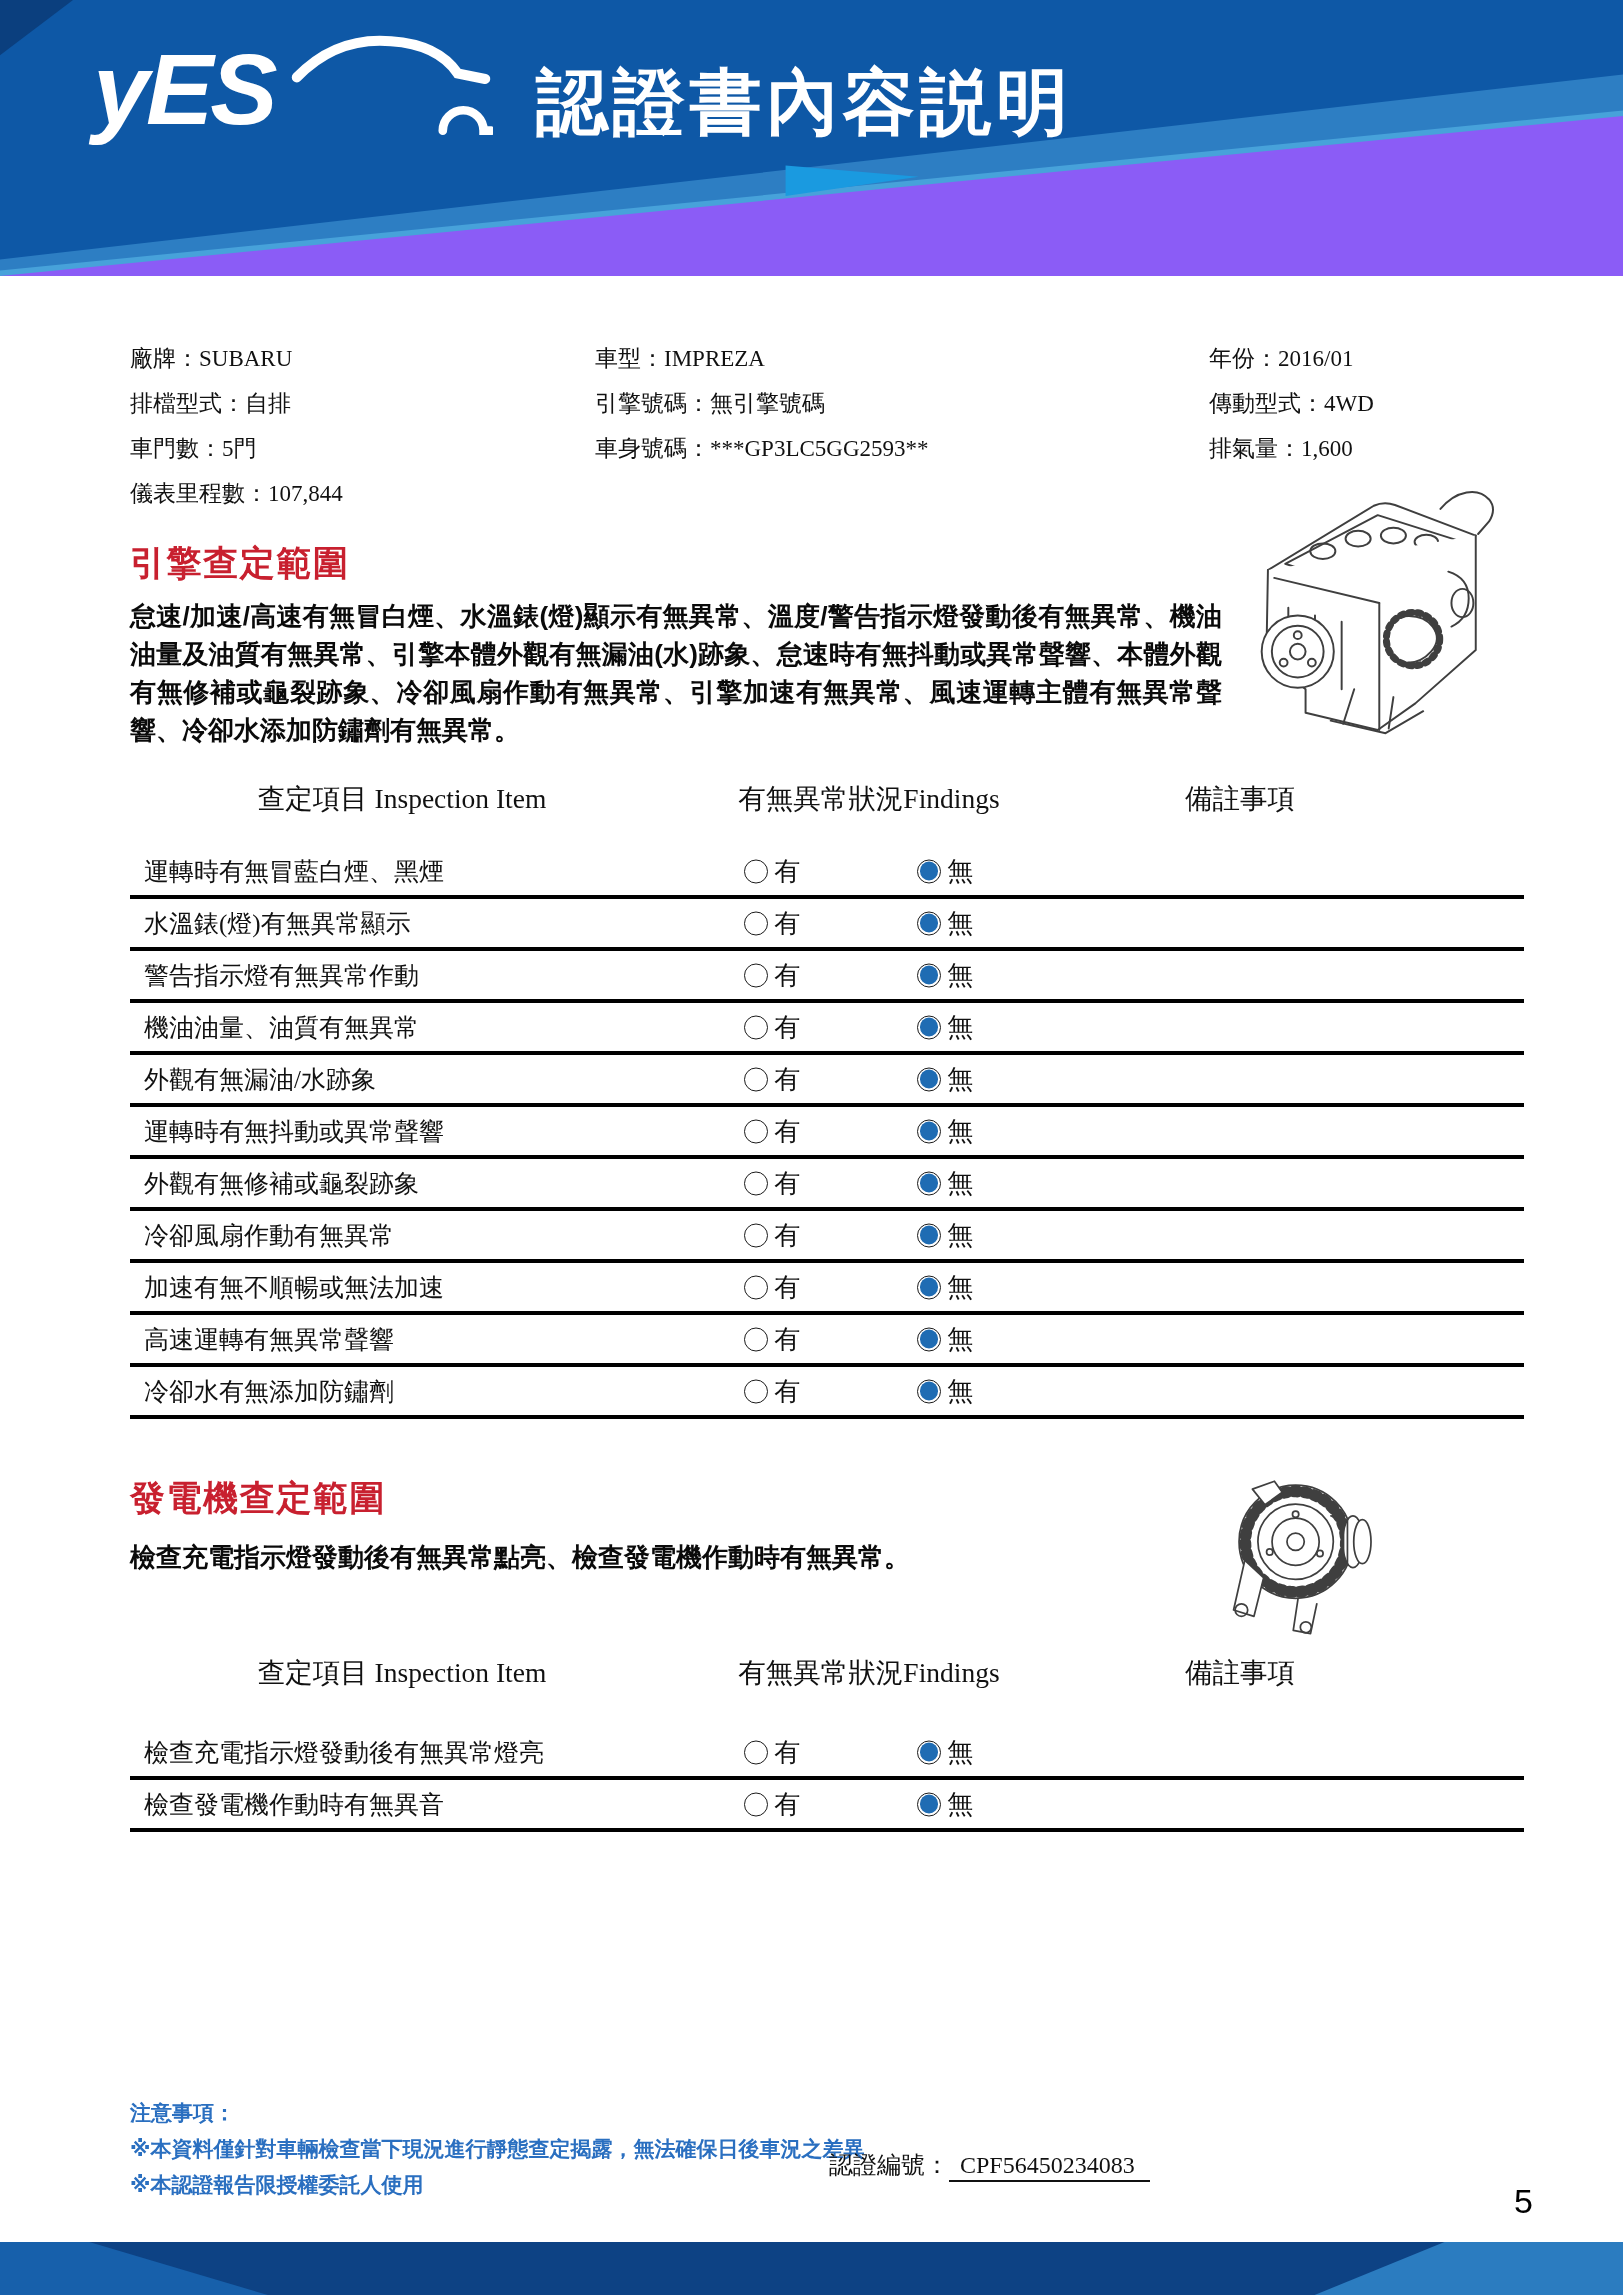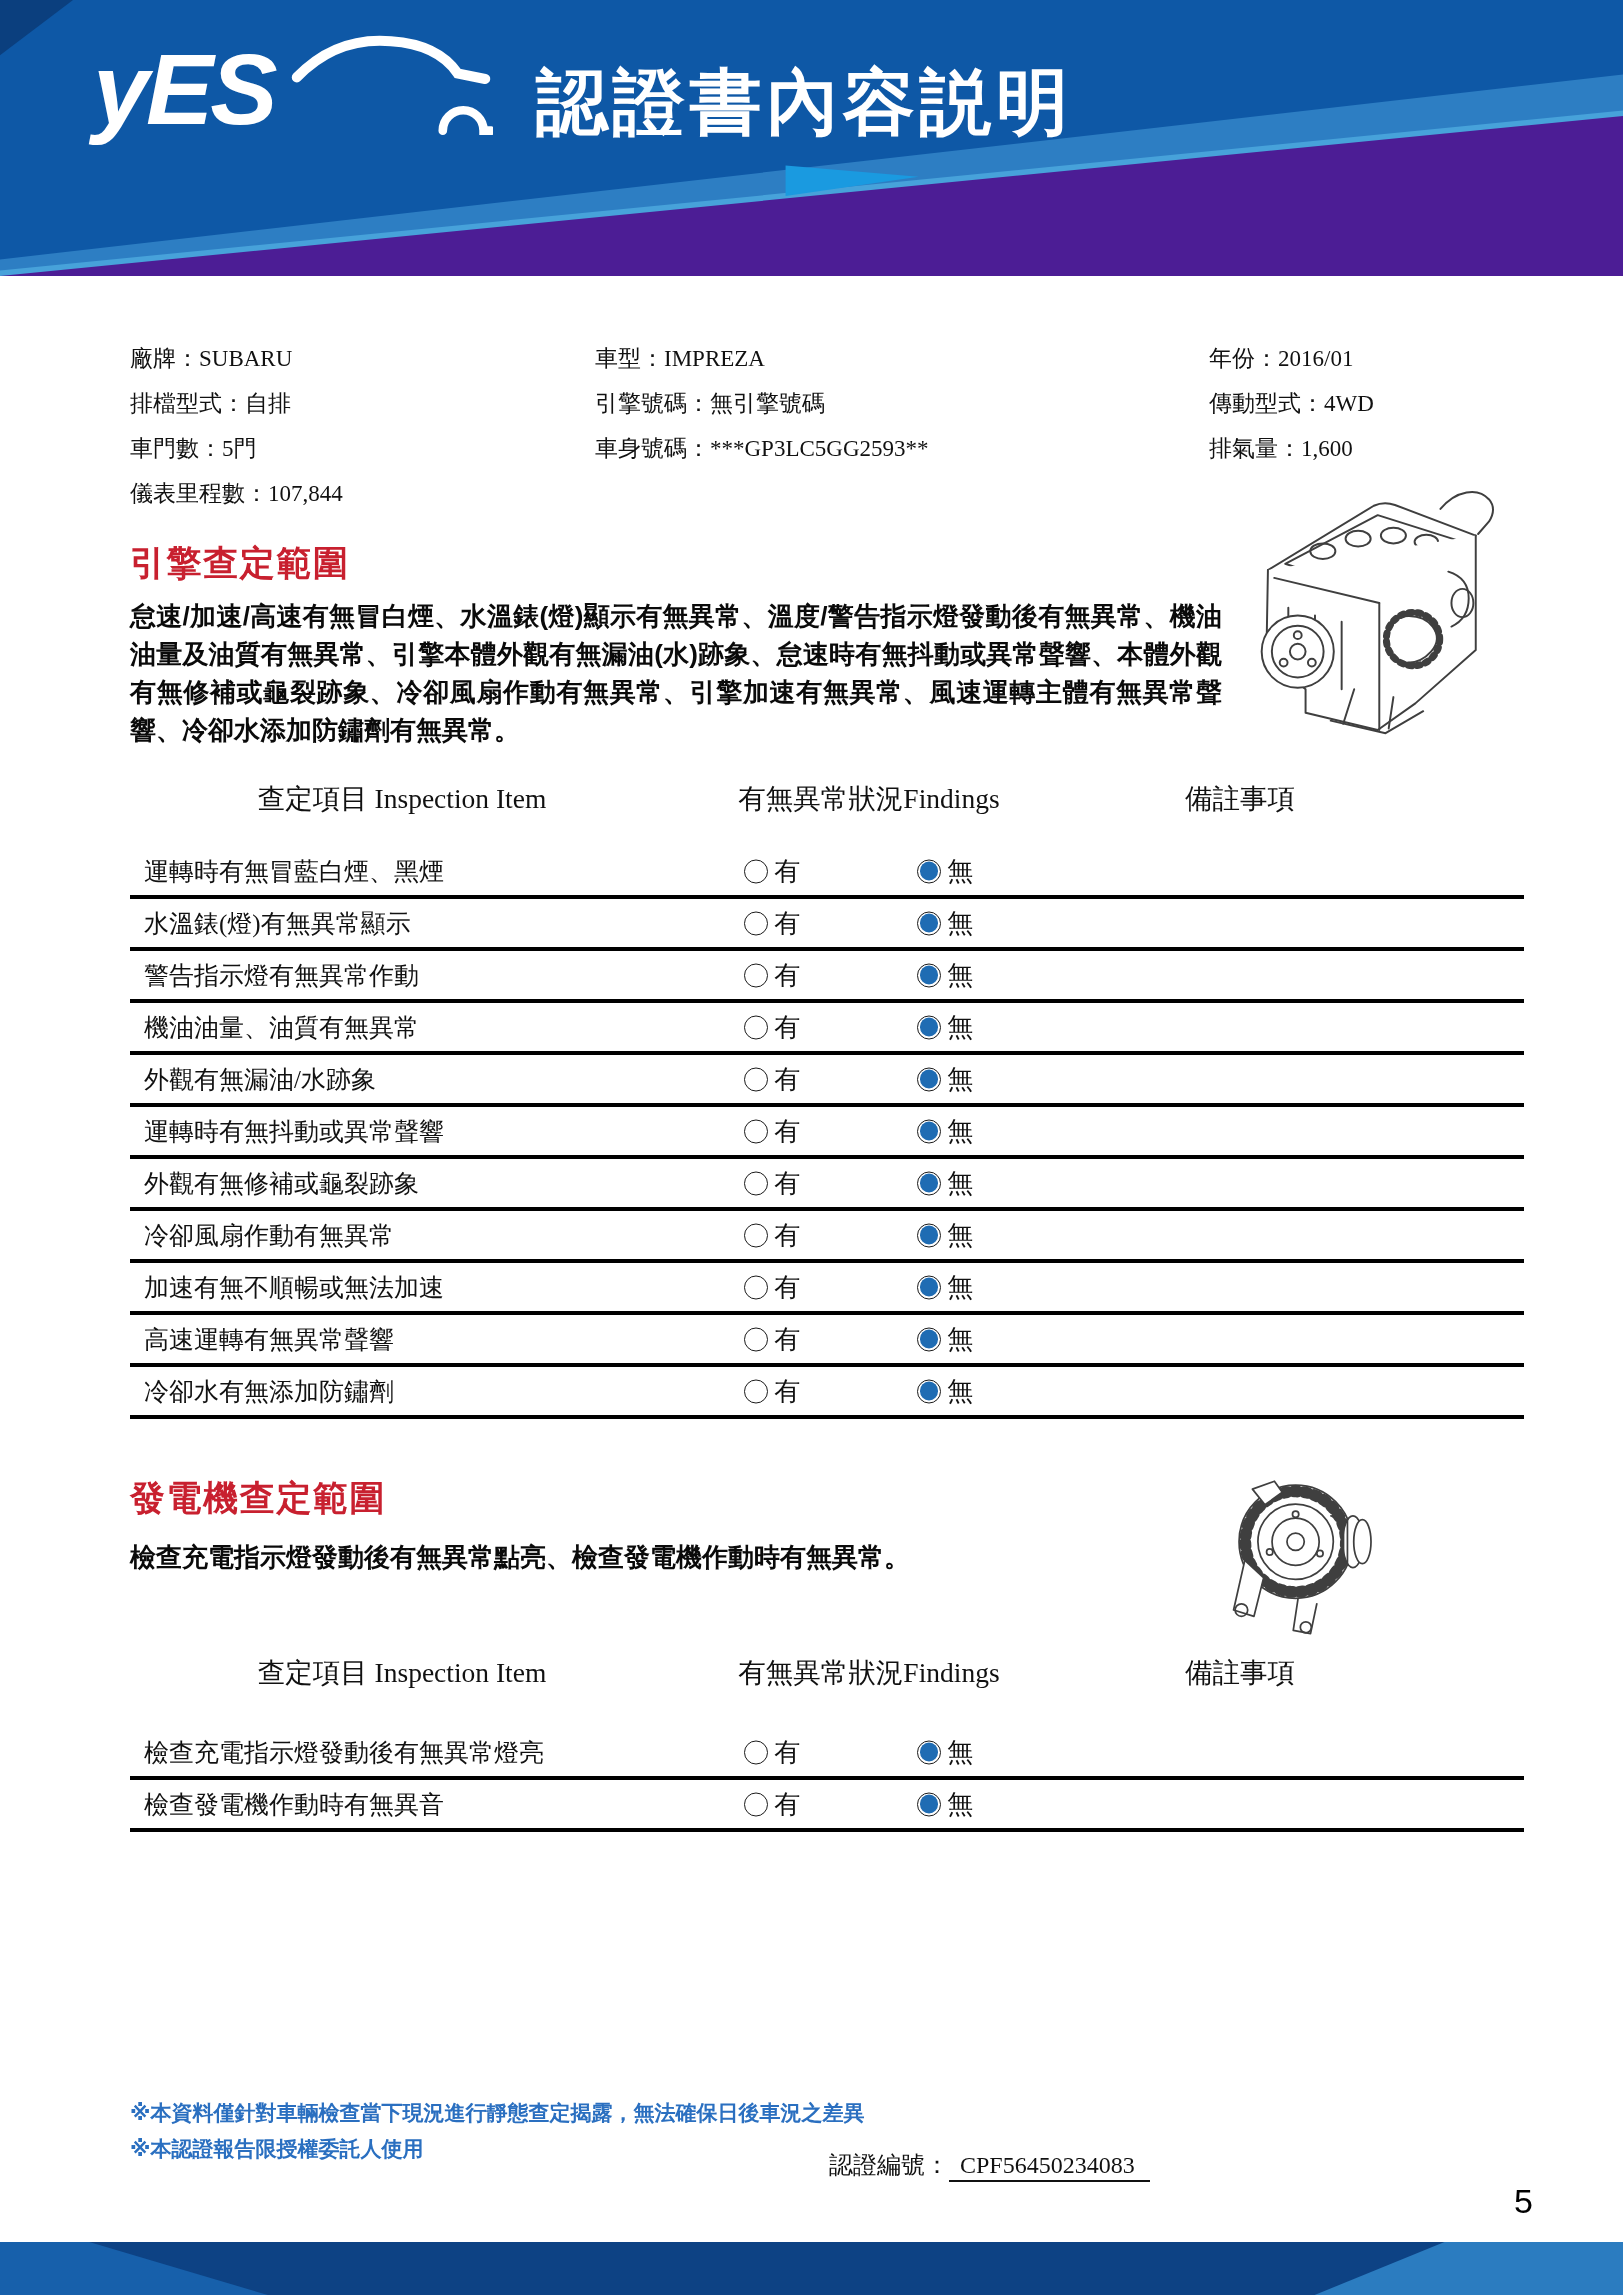--- a/index.html
+++ b/index.html
@@ -1,20 +1,20 @@
 <!DOCTYPE html>
 <html style="font-size:12.6px"><head>
 <meta charset="utf-8">
 <style>
   html,body{margin:0;padding:0;background:#888;}
   .page{position:relative;width:1623px;height:2295px;background:#fff;overflow:hidden;
         font-family:"Liberation Serif","DejaVu Serif",serif;color:#111;}
 
   
-  .banner{position:absolute;left:0;top:0;width:1623px;height:276px;background:#4c1d95;}
+  .banner{position:absolute;left:0;top:0;width:1623px;height:276px;background:#8b5cf6;}
   .banner .layer{position:absolute;inset:0;}
   .ly-light {background:#47a2da;clip-path:polygon(0 0,100% 0,100% 42%,0 100%);}
   .ly-med   {background:#2d7ec3;clip-path:polygon(0 0,100% 0,100% 40%,0 98%);}
   .ly-dark  {background:#0e58a6;clip-path:polygon(0 0,100% 0,100% 27%,0 94%);}
   .ly-corner{background:#0b3f7e;clip-path:polygon(0 0,4.5% 0,0 20%);}
   .ly-cyan  {background:#1a9ae0;clip-path:polygon(48.4% 60%,56.6% 64%,48.4% 71%);}
   .logo-wrap{position:absolute;left:93px;top:38px;width:408px;height:126px;color:#fff;}
   .logo-text{position:absolute;left:0;top:-6.3px;font-family:"Liberation Sans","DejaVu Sans",sans-serif;
              font-style:italic;font-weight:900;font-size:101px;letter-spacing:-3.1px;color:#fff;}
   .banner-title{position:absolute;left:536px;top:55px;font-family:"Liberation Sans","DejaVu Sans",sans-serif;
@@ -314,20 +314,21 @@
           <span class="olabel">有</span>
         </span>
       <span class="opt opt-no">
           <span class="radio sel"></span>
           <span class="olabel">無</span>
         </span>
     </div>
   </div>
 
   <div class="notes">
+    <div>注意事項：</div>
     <div>※本資料僅針對車輛檢查當下現況進行靜態查定揭露，無法確保日後車況之差異</div>
     <div>※本認證報告限授權委託人使用</div>
   </div>
 
   <div class="cert">
     <span>認證編號：</span><span class="num">CPF56450234083</span>
   </div>
 
   <div class="pagenum">5</div>
 

